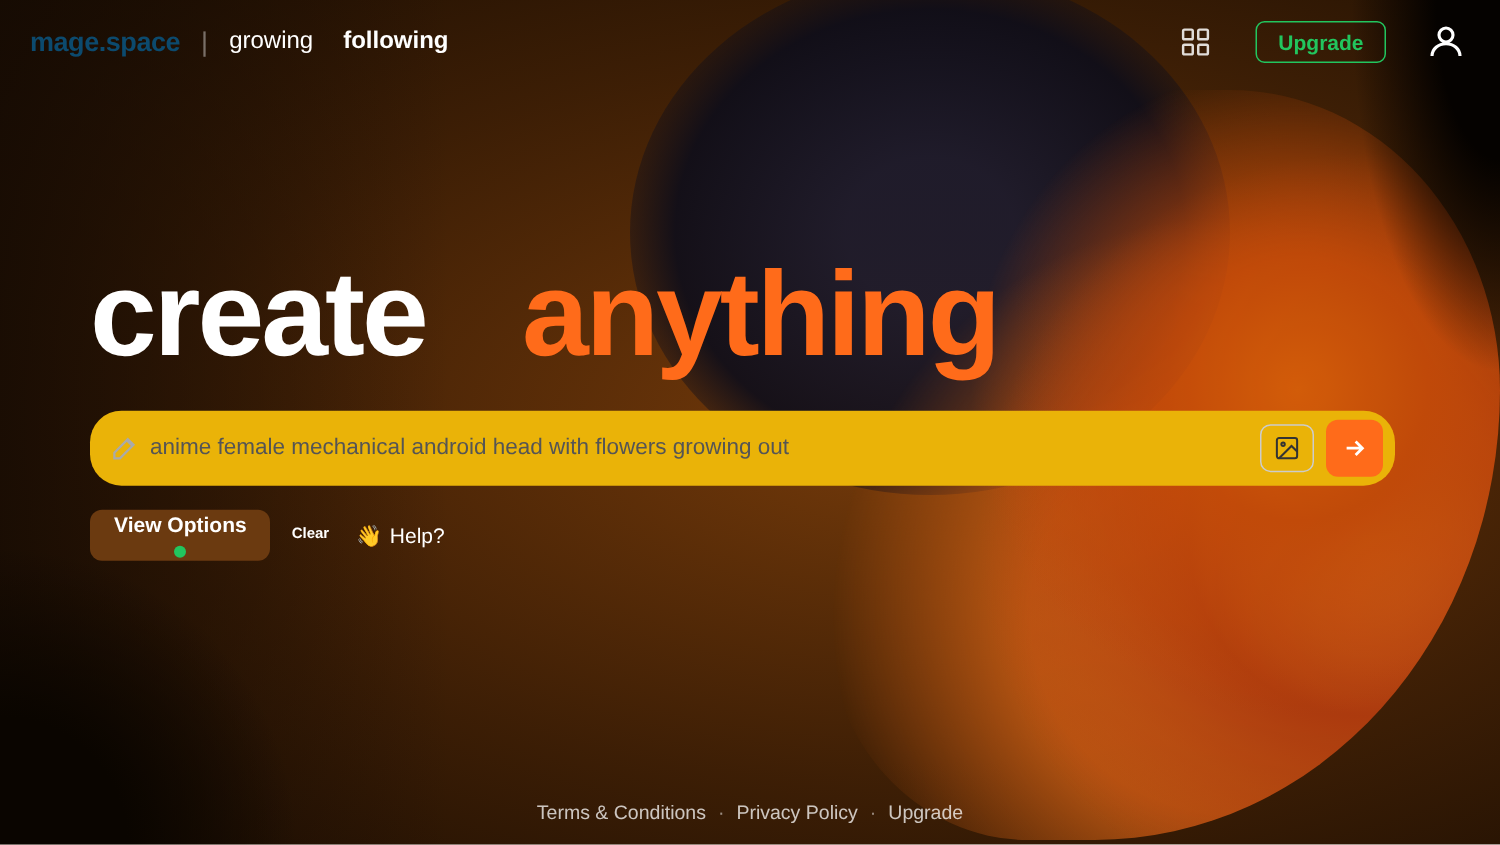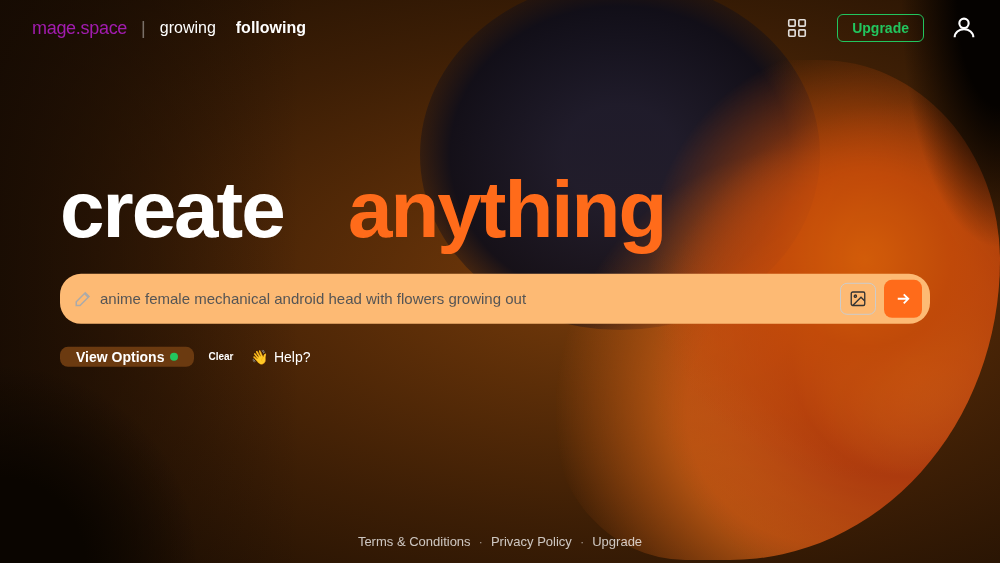--- a/index.html
+++ b/index.html
@@ -98,26 +98,25 @@
       left: 0;
       right: 0;
       height: 56px;
       display: flex;
       align-items: center;
       padding: 0 20px;
       z-index: 10;
     }
 
     .nav-logo {
-      color: #a21caf;
+      color: #0c4a6e;
       font-size: 18px;
-      font-weight: 400;
+      font-weight: 700;
       text-decoration: none;
       letter-spacing: -0.3px;
-      margin-left: 12px;
     }
 
     .nav-divider {
       color: rgba(255,255,255,0.4);
       margin: 0 14px;
       font-size: 18px;
     }
 
     .nav-link {
       color: white;
@@ -199,21 +198,21 @@
 
     .hero-title-orange {
       color: #ff6b1a;
       margin-left: 44px;
     }
 
     
     .search-container {
       display: flex;
       align-items: center;
-      background: #fdba74;
+      background: #eab308;
       border-radius: 21px;
       padding: 6px 8px 6px 14px;
       max-width: 870px;
       margin-bottom: 16px;
       gap: 8px;
     }
 
     .search-icon-wrap {
       display: flex;
       align-items: center;
@@ -268,20 +267,21 @@
       border: none;
       border-radius: 8px;
       padding: 2px 16px;
       color: white;
       font-size: 14px;
       font-weight: 600;
       cursor: pointer;
       display: flex;
       align-items: center;
       gap: 6px;
+      flex-direction: column;
     }
 
     .status-dot {
       width: 8px;
       height: 8px;
       border-radius: 50%;
       background: #22c55e;
       display: inline-block;
     }
 

